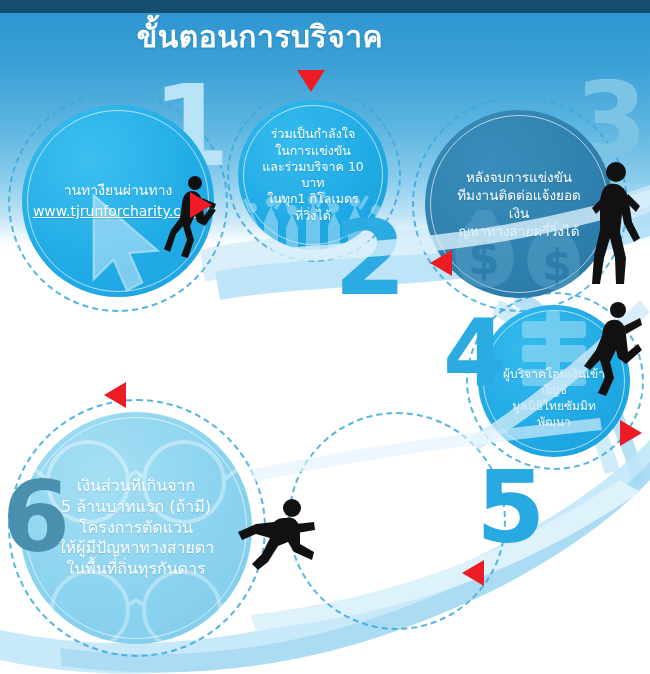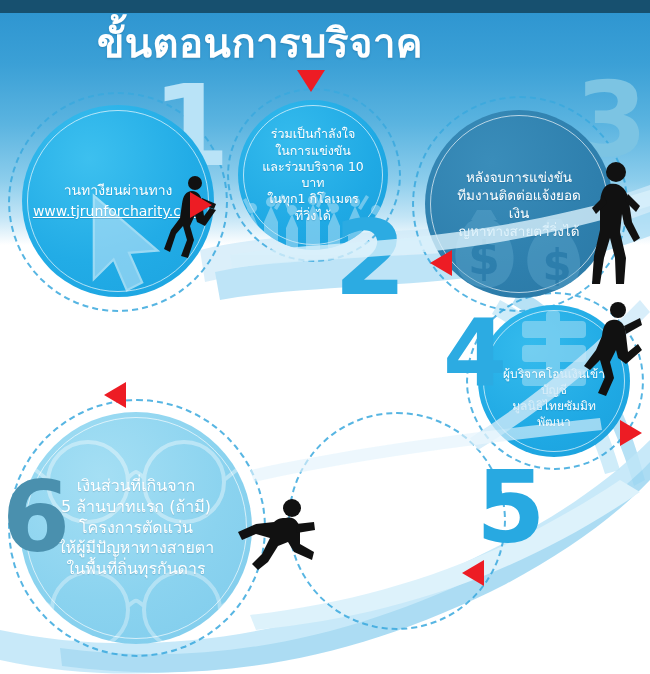--- a/index.html
+++ b/index.html
@@ -22,21 +22,21 @@
   .sky {
     position: absolute; left: 0; top: 13px; width: 650px; height: 232px;
     background: linear-gradient(180deg,
         #2f96d1 0%, #3ba0d6 22%, #5bb4e0 48%, #8ccdec 72%, #c3e5f6 88%, #ffffff 100%);
   }
   
   .title {
     position: absolute; left: 0; top: 20px; width: 520px;
     text-align: center;
     color: #ffffff;
-    font-size: 40px;
+    font-size: 30px;
     font-weight: 700;
     letter-spacing: 0.5px;
     line-height: 1.15;
     text-shadow: 0 1px 2px rgba(10,60,95,.25);
     z-index: 40;
   }
   
   .swoosh-layer { position: absolute; left: 0; top: 0; width: 650px; height: 674px; z-index: 2; }
   .swoosh-front { z-index: 26; }
   

